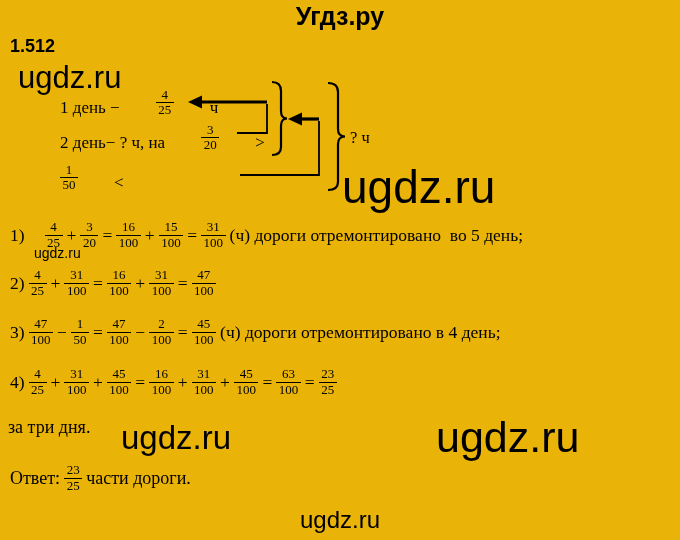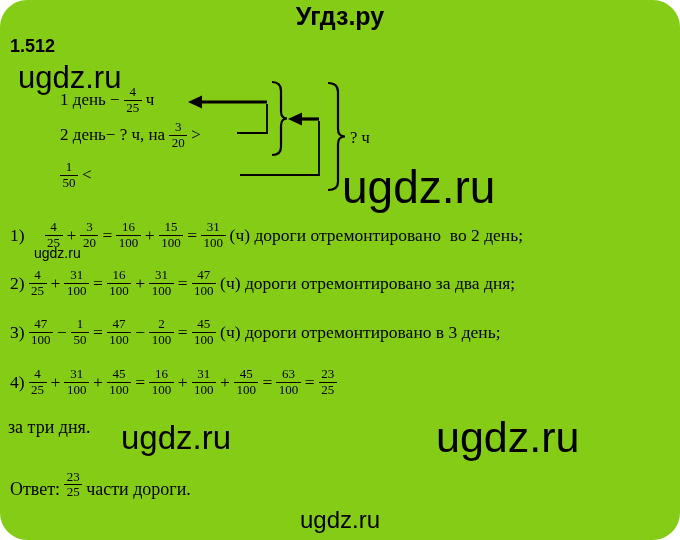--- a/index.html
+++ b/index.html
@@ -1,18 +1,18 @@
 <!DOCTYPE html>
 <html><head>
 <meta charset="utf-8">
 <style>
   html,body { margin:0; padding:0; background:#fff; }
   .page {
-    position:relative; width:680px; height:540px; background:#84cc16;
-    color:#000; font-family:"Liberation Serif", serif; overflow:hidden;border-radius:27px;
+    position:relative; width:680px; height:540px; background:#eab308;
+    color:#000; font-family:"Liberation Serif", serif; overflow:hidden;
   }
 
   
   .title {
     position:absolute; top:2px; left:0; width:100%; text-align:center;
     font-family:"Liberation Sans", sans-serif; font-weight:bold; font-size:25px;
   }
   .problem-number {
     position:absolute; left:10px; top:36px;
     font-family:"Liberation Sans", sans-serif; font-weight:bold; font-size:18px;
@@ -24,39 +24,39 @@
   .wm-topleft     { left:18px;  top:62px;  font-size:31px; }
   .wm-midright    { left:342px; top:164px; font-size:46px; }
   .wm-small       { left:34px;  top:246px; font-size:14px; }
   .wm-mid         { left:121px; top:421px; font-size:33px; }
   .wm-bottomright { left:436px; top:416px; font-size:43px; }
   .footer-wm      { left:0; top:508px; width:100%; text-align:center; font-size:24px; }
 
   
   .day-line {
     position:absolute; left:58px; height:36px;
-    display:flex; align-items:center; font-size:17px;
+    display:flex; align-items:flex-end; font-size:17px;gap:32px;
   }
   .day1 { top:82px; }
   .day2 { top:117px; }
   .day3 { top:157px; }
   .total-label { position:absolute; left:350px; top:128px; font-size:16.5px; white-space:pre; }
   .diagram-svg { position:absolute; left:180px; top:75px; }
 
   
   .eq {
     position:absolute; left:8px; height:44px;
     display:flex; align-items:center; font-size:17.5px;
   }
   .step1 { top:213px; }
   .step2 { top:261px; }
   .step3 { top:310px; }
   .step4 { top:360px; }
   .answer-line { position:absolute; left:8px; top:456px; height:44px;
-    display:flex; align-items:flex-end; font-size:18px; }
+    display:flex; align-items:center; font-size:18px; }
   .continuation { position:absolute; left:8px; top:417px; font-size:18px; }
 
   .tok-text { white-space:pre; margin:0 2px; }
   [data-name="solution-step-1"] .tok-text:first-child { margin-right:18px; }
 
   .frac {
     display:inline-flex; flex-direction:column; align-items:center;
     font-size:13px; line-height:1.12; margin:0 2px;
   }
   .frac .num, .frac .den { padding:0 2.5px; text-align:center; }
@@ -133,21 +133,21 @@
       <span class="tok-text" data-name="math-text">+</span>
       <span class="frac" data-name="fraction">
         <span class="num" data-name="fraction-numerator">15</span>
         <span class="den" data-name="fraction-denominator">100</span>
       </span>
       <span class="tok-text" data-name="math-text">=</span>
       <span class="frac" data-name="fraction">
         <span class="num" data-name="fraction-numerator">31</span>
         <span class="den" data-name="fraction-denominator">100</span>
       </span>
-      <span class="tok-text" data-name="math-text">(ч) дороги отремонтировано  во 2 день;</span>
+      <span class="tok-text" data-name="math-text">(ч) дороги отремонтировано  во 5 день;</span>
     </div>
   <div class="wm wm-small" data-name="watermark-small">ugdz.ru</div>
   <div class="eq step2" data-name="solution-step-2">
       <span class="tok-text" data-name="math-text">2)</span>
       <span class="frac" data-name="fraction">
         <span class="num" data-name="fraction-numerator">4</span>
         <span class="den" data-name="fraction-denominator">25</span>
       </span>
       <span class="tok-text" data-name="math-text">+</span>
       <span class="frac" data-name="fraction">
@@ -162,21 +162,20 @@
       <span class="tok-text" data-name="math-text">+</span>
       <span class="frac" data-name="fraction">
         <span class="num" data-name="fraction-numerator">31</span>
         <span class="den" data-name="fraction-denominator">100</span>
       </span>
       <span class="tok-text" data-name="math-text">=</span>
       <span class="frac" data-name="fraction">
         <span class="num" data-name="fraction-numerator">47</span>
         <span class="den" data-name="fraction-denominator">100</span>
       </span>
-      <span class="tok-text" data-name="math-text">(ч) дороги отремонтировано за два дня;</span>
     </div>
   <div class="eq step3" data-name="solution-step-3">
       <span class="tok-text" data-name="math-text">3)</span>
       <span class="frac" data-name="fraction">
         <span class="num" data-name="fraction-numerator">47</span>
         <span class="den" data-name="fraction-denominator">100</span>
       </span>
       <span class="tok-text" data-name="math-text">−</span>
       <span class="frac" data-name="fraction">
         <span class="num" data-name="fraction-numerator">1</span>
@@ -190,21 +189,21 @@
       <span class="tok-text" data-name="math-text">−</span>
       <span class="frac" data-name="fraction">
         <span class="num" data-name="fraction-numerator">2</span>
         <span class="den" data-name="fraction-denominator">100</span>
       </span>
       <span class="tok-text" data-name="math-text">=</span>
       <span class="frac" data-name="fraction">
         <span class="num" data-name="fraction-numerator">45</span>
         <span class="den" data-name="fraction-denominator">100</span>
       </span>
-      <span class="tok-text" data-name="math-text">(ч) дороги отремонтировано в 3 день;</span>
+      <span class="tok-text" data-name="math-text">(ч) дороги отремонтировано в 4 день;</span>
     </div>
   <div class="eq step4" data-name="solution-step-4">
       <span class="tok-text" data-name="math-text">4)</span>
       <span class="frac" data-name="fraction">
         <span class="num" data-name="fraction-numerator">4</span>
         <span class="den" data-name="fraction-denominator">25</span>
       </span>
       <span class="tok-text" data-name="math-text">+</span>
       <span class="frac" data-name="fraction">
         <span class="num" data-name="fraction-numerator">31</span>

